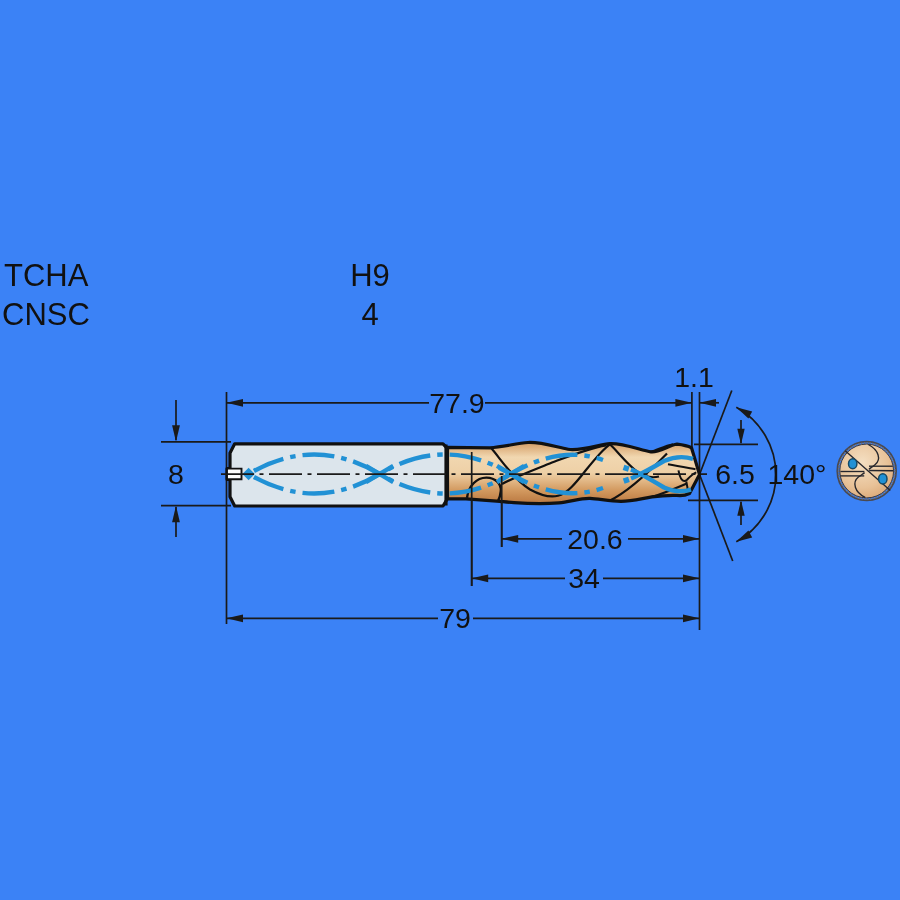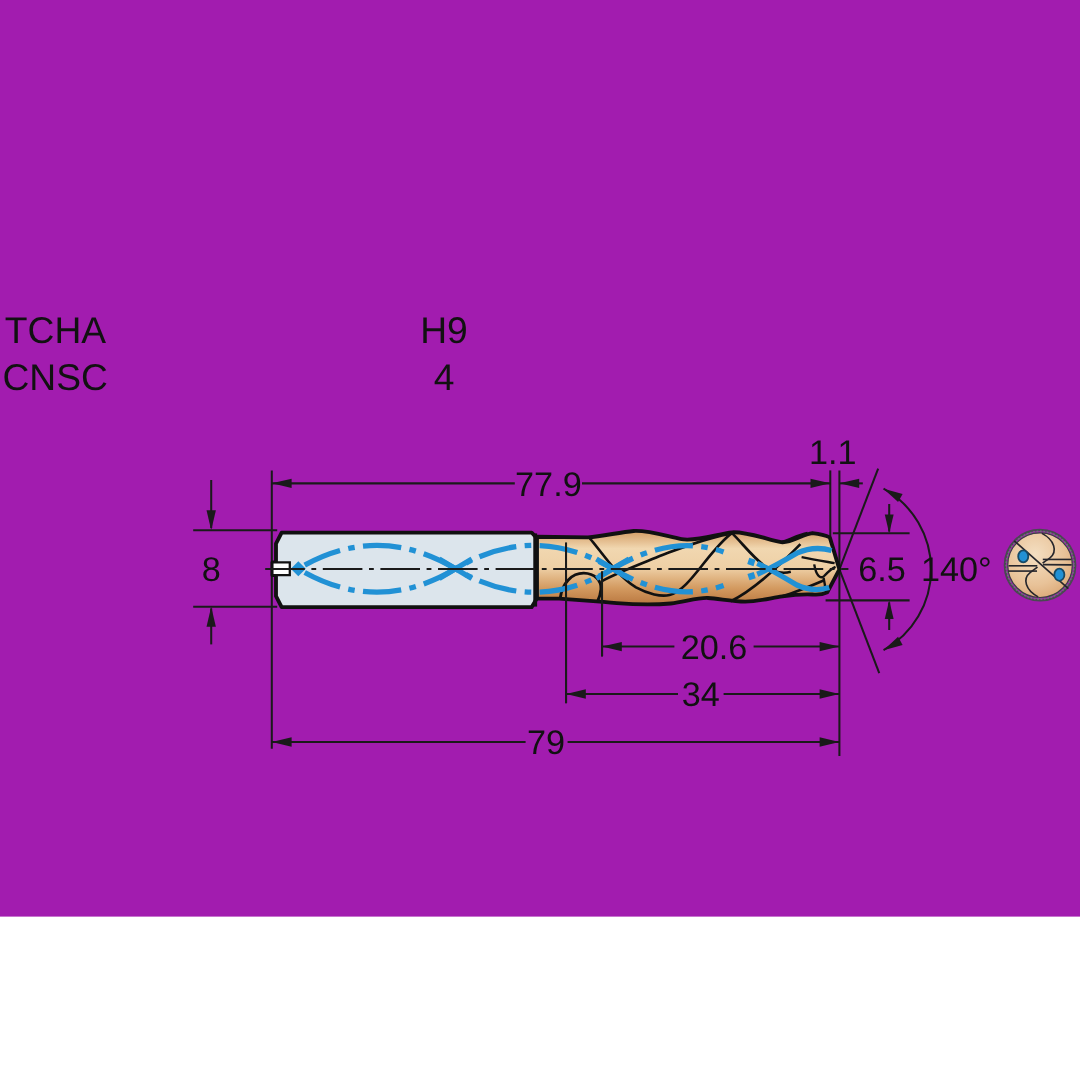--- a/index.html
+++ b/index.html
@@ -1,16 +1,16 @@
 <!DOCTYPE html>
 <html><head>
 <meta charset="utf-8">
 <style>
   html,body{margin:0;padding:0;background:#ffffff;}
-  #stage{position:relative;width:900px;height:764px;background:#a21caf;overflow:hidden;}
+  #stage{position:relative;width:900px;height:900px;background:#3b82f6;overflow:hidden;}
   svg{position:absolute;left:0;top:0;}
   text{font-family:"Liberation Sans",sans-serif;fill:#111;}
   .dim{font-size:28.5px;}
   .hdr{font-size:31px;}
 </style>
 </head>
 <body>
 <div id="stage">
 <svg width="900" height="900" viewBox="0 0 900 900">
   <defs>

